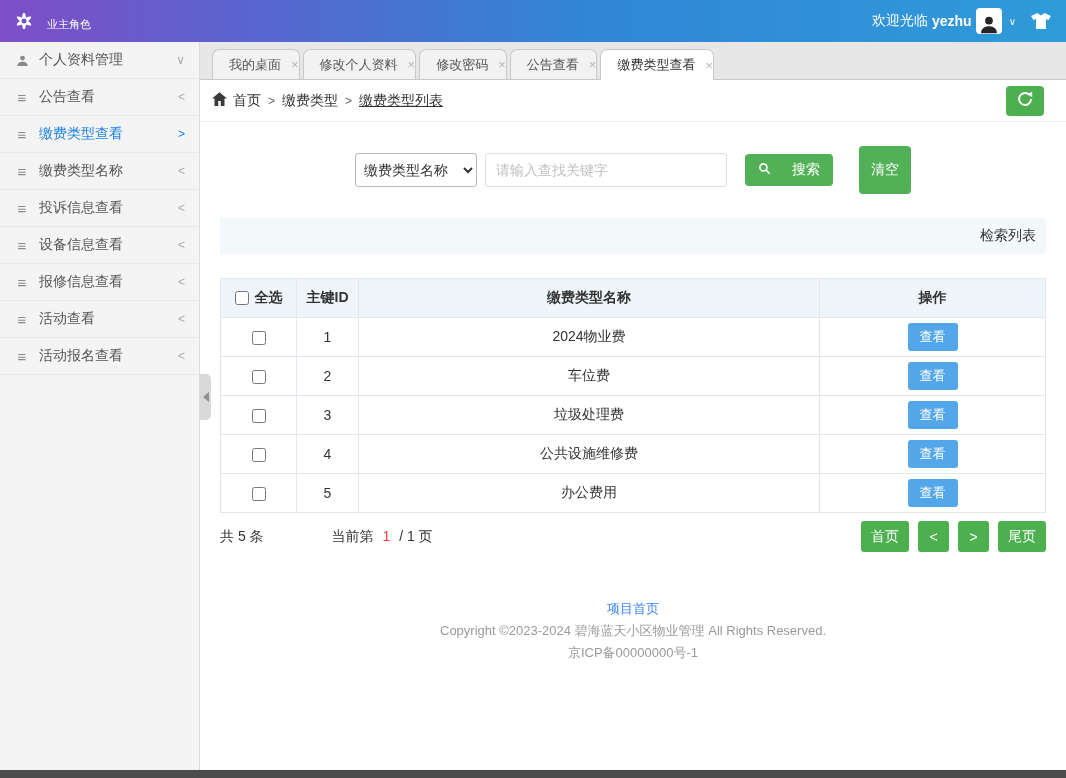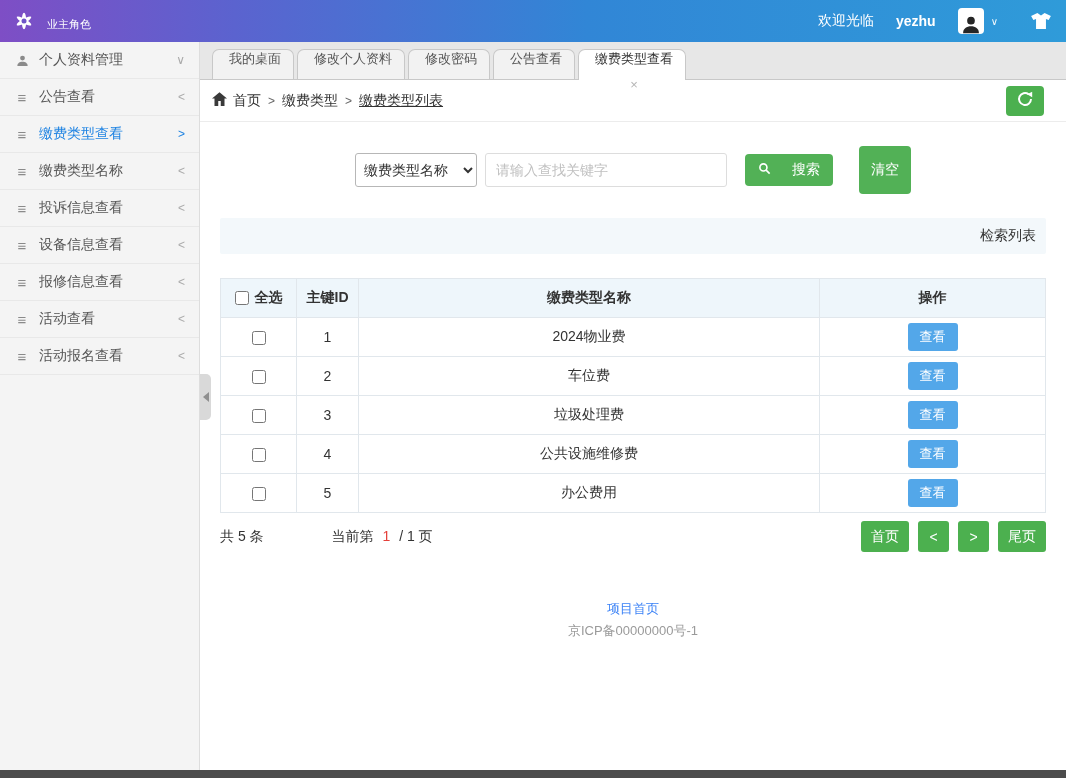--- a/index.html
+++ b/index.html
@@ -14,21 +14,21 @@
   
   .header {
     height: 42px;
     background: linear-gradient(90deg, #7e4ec5 0%, #5b63cf 22%, #3186d6 55%, #2f9bd9 100%);
     display: flex; align-items: center;
     padding: 0 14px; color: #fff;
   }
   .logo { display: flex; margin-right: 8px; }
   .header-title { font-size: 17px; font-weight: 700; letter-spacing: .5px; }
   .header-role { font-size: 11px; margin-left: 5px; margin-top: 7px; }
-  .header-right { margin-left: auto; display: flex; align-items: center; gap: 22px; font-size: 14px; }
+  .header-right { margin-left: auto; display: flex; align-items: center; gap: 4px; font-size: 14px; }
   .username { font-weight: 700; }
   .user-menu { display: flex; align-items: center; gap: 7px; cursor: pointer; }
   .avatar { width: 26px; height: 26px; background: #fff; border-radius: 4px; display: flex; align-items: flex-end; justify-content: center; overflow: hidden; }
   .hdr-chev { font-size: 10px; opacity: .95; }
   .shirt { display: flex; margin-left: 10px; cursor: pointer; }
 
   
   .layout { display: flex; height: 728px; position: relative; }
 
   
@@ -53,22 +53,22 @@
   
   .main { flex: 1; display: flex; flex-direction: column; min-width: 0; background: #fff; }
 
   .tabbar {
     background: #e7e7e7; height: 38px; padding: 7px 0 0 12px;
     display: flex; align-items: flex-end; gap: 3px;
     border-bottom: 1px solid #c8c8c8;
   }
   .tab {
     background: #f2f2f2; border: 1px solid #c8c8c8; border-bottom: none;
-    border-radius: 7px 7px 0 0; padding: 0 12px 0 16px; height: 30px;
-    font-size: 13px; color: #555; display: flex; align-items: center; gap: 10px; cursor: pointer; flex-direction: column;
+    border-radius: 7px 7px 0 0; padding: 0 0 0 16px; height: 30px;
+    font-size: 13px; color: #555; display: flex; align-items: center; gap: 10px; cursor: pointer;
   }
   .tab .close { color: #b5b5b5; font-size: 13px; line-height: 1; }
   .tab.active { background: #fff; color: #333; height: 31px; margin-bottom: -1px; position: relative; z-index: 2; }
 
   .breadcrumb-row {
     height: 42px; display: flex; align-items: center; gap: 7px;
     padding: 0 12px; background: #fff; font-size: 14px; color: #333;
     border-bottom: 1px solid #ececec;
   }
   .bc-sep { color: #666; font-size: 12px; }
@@ -378,20 +378,21 @@
           <span class="pg-buttons">
             <button class="btn btn-page">首页</button>
             <button class="btn btn-page">&lt;</button>
             <button class="btn btn-page">&gt;</button>
             <button class="btn btn-page">尾页</button>
           </span>
         </div>
 
         <div class="footer">
           <div class="f1">项目首页</div>
+          <div>Copyright ©2023-2024 碧海蓝天小区物业管理 All Rights Reserved.</div>
           <div>京ICP备00000000号-1</div>
         </div>
 
       </div>
     </div>
   </div>
 
   <div class="bottom-strip"></div>
 </div>
 

